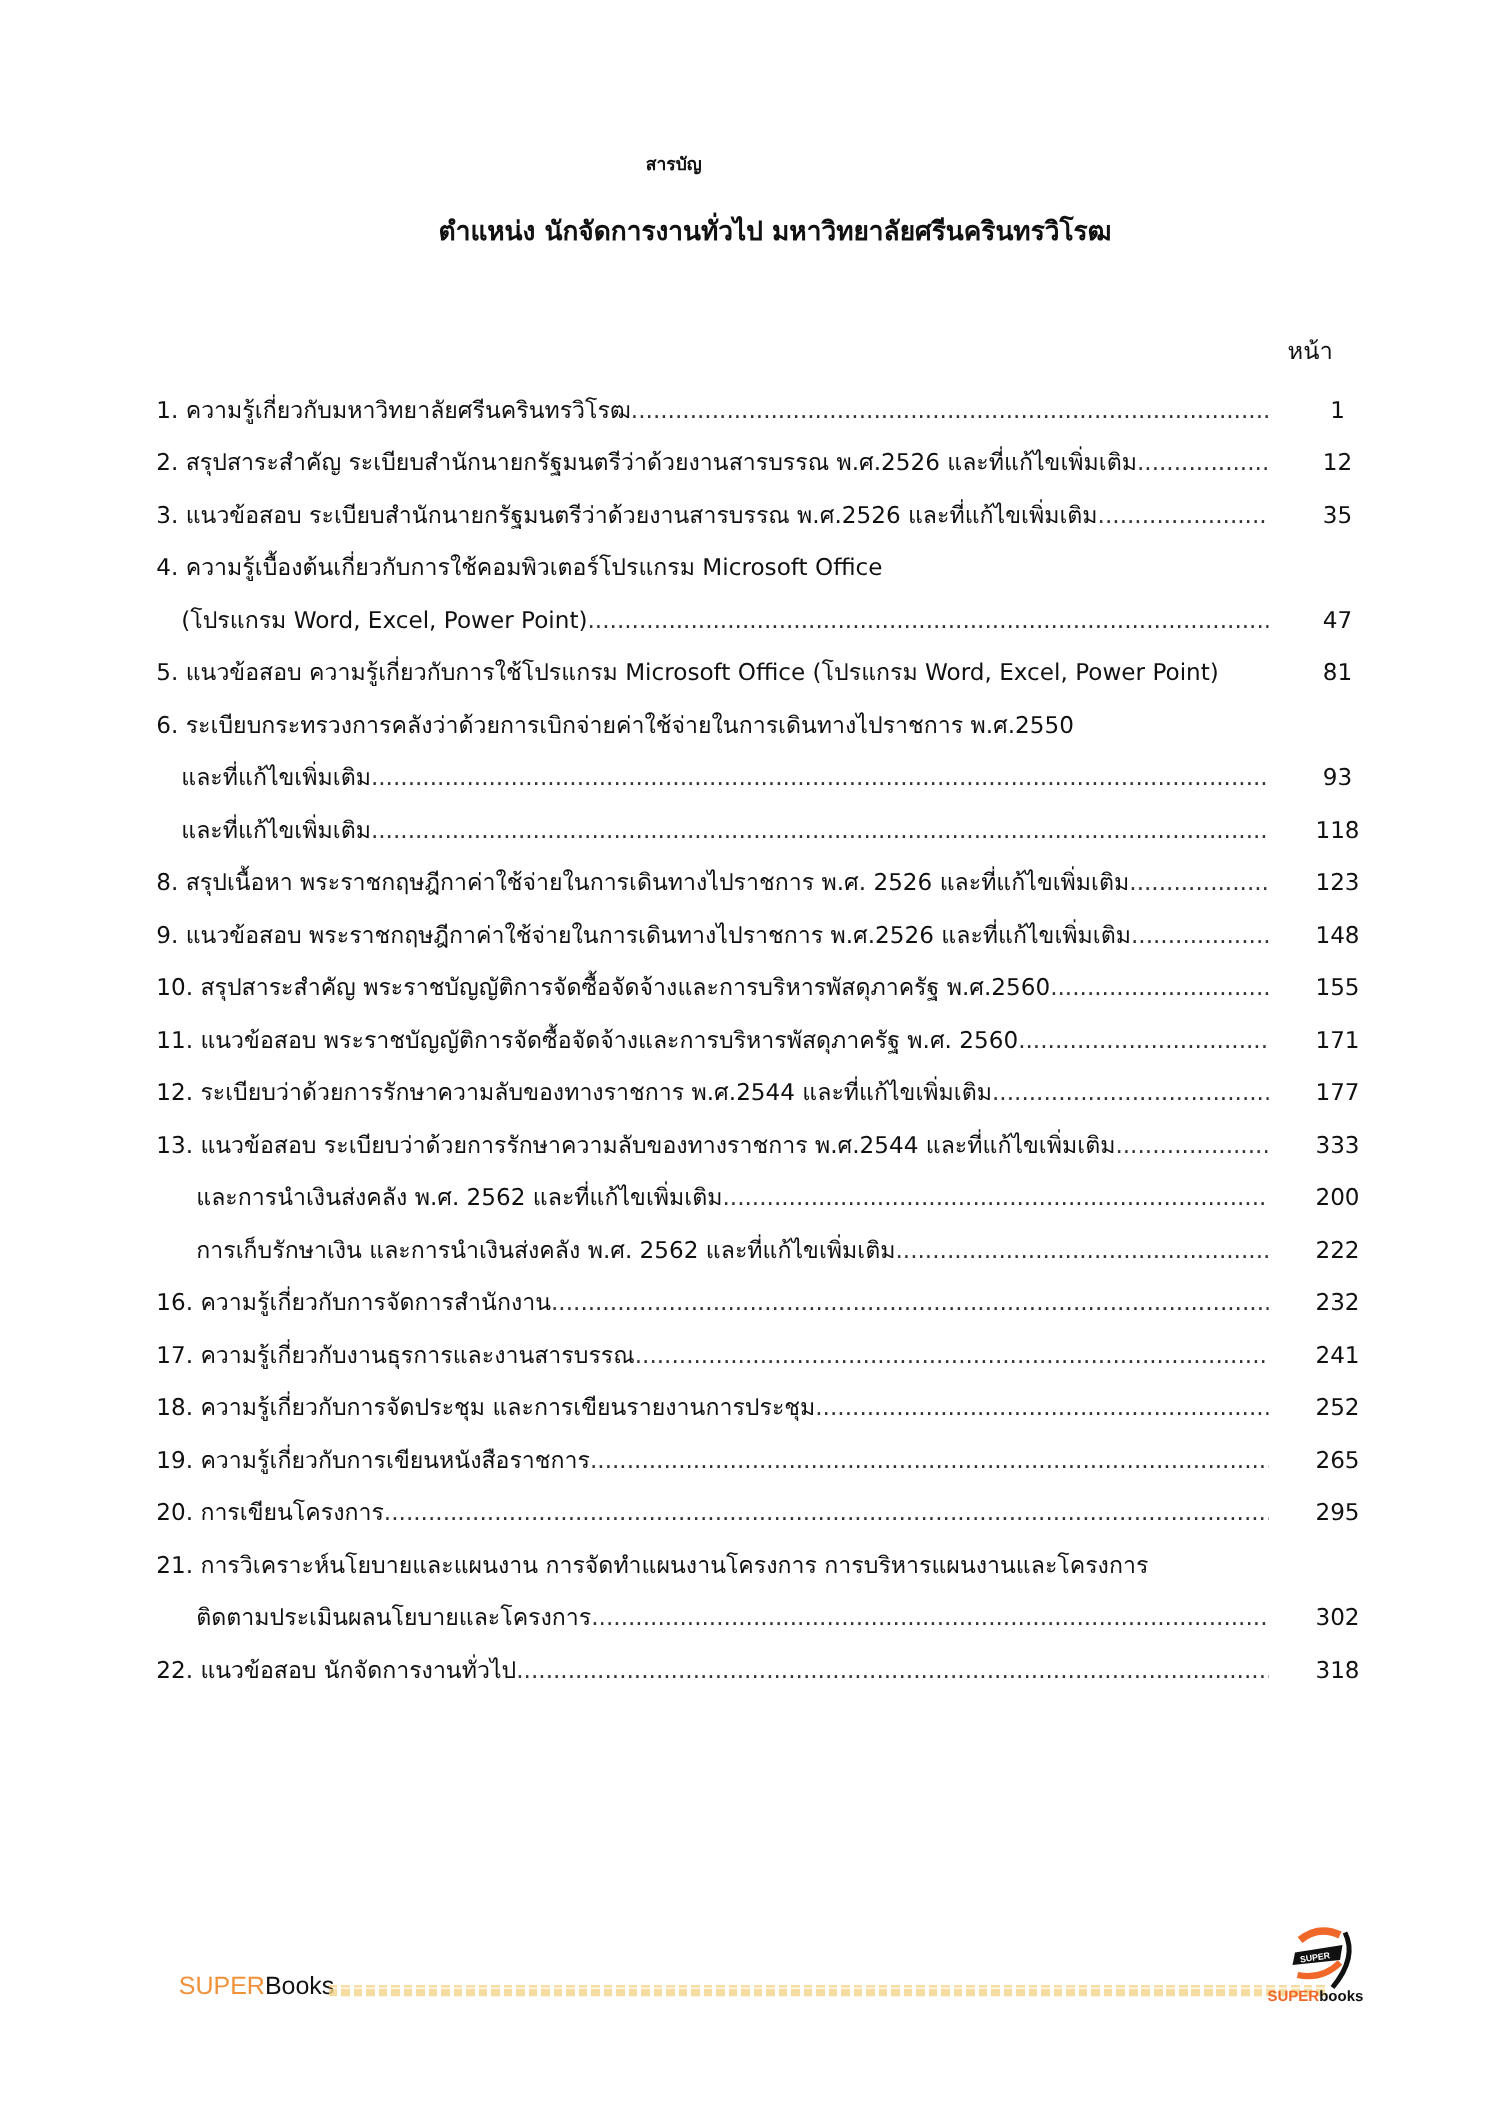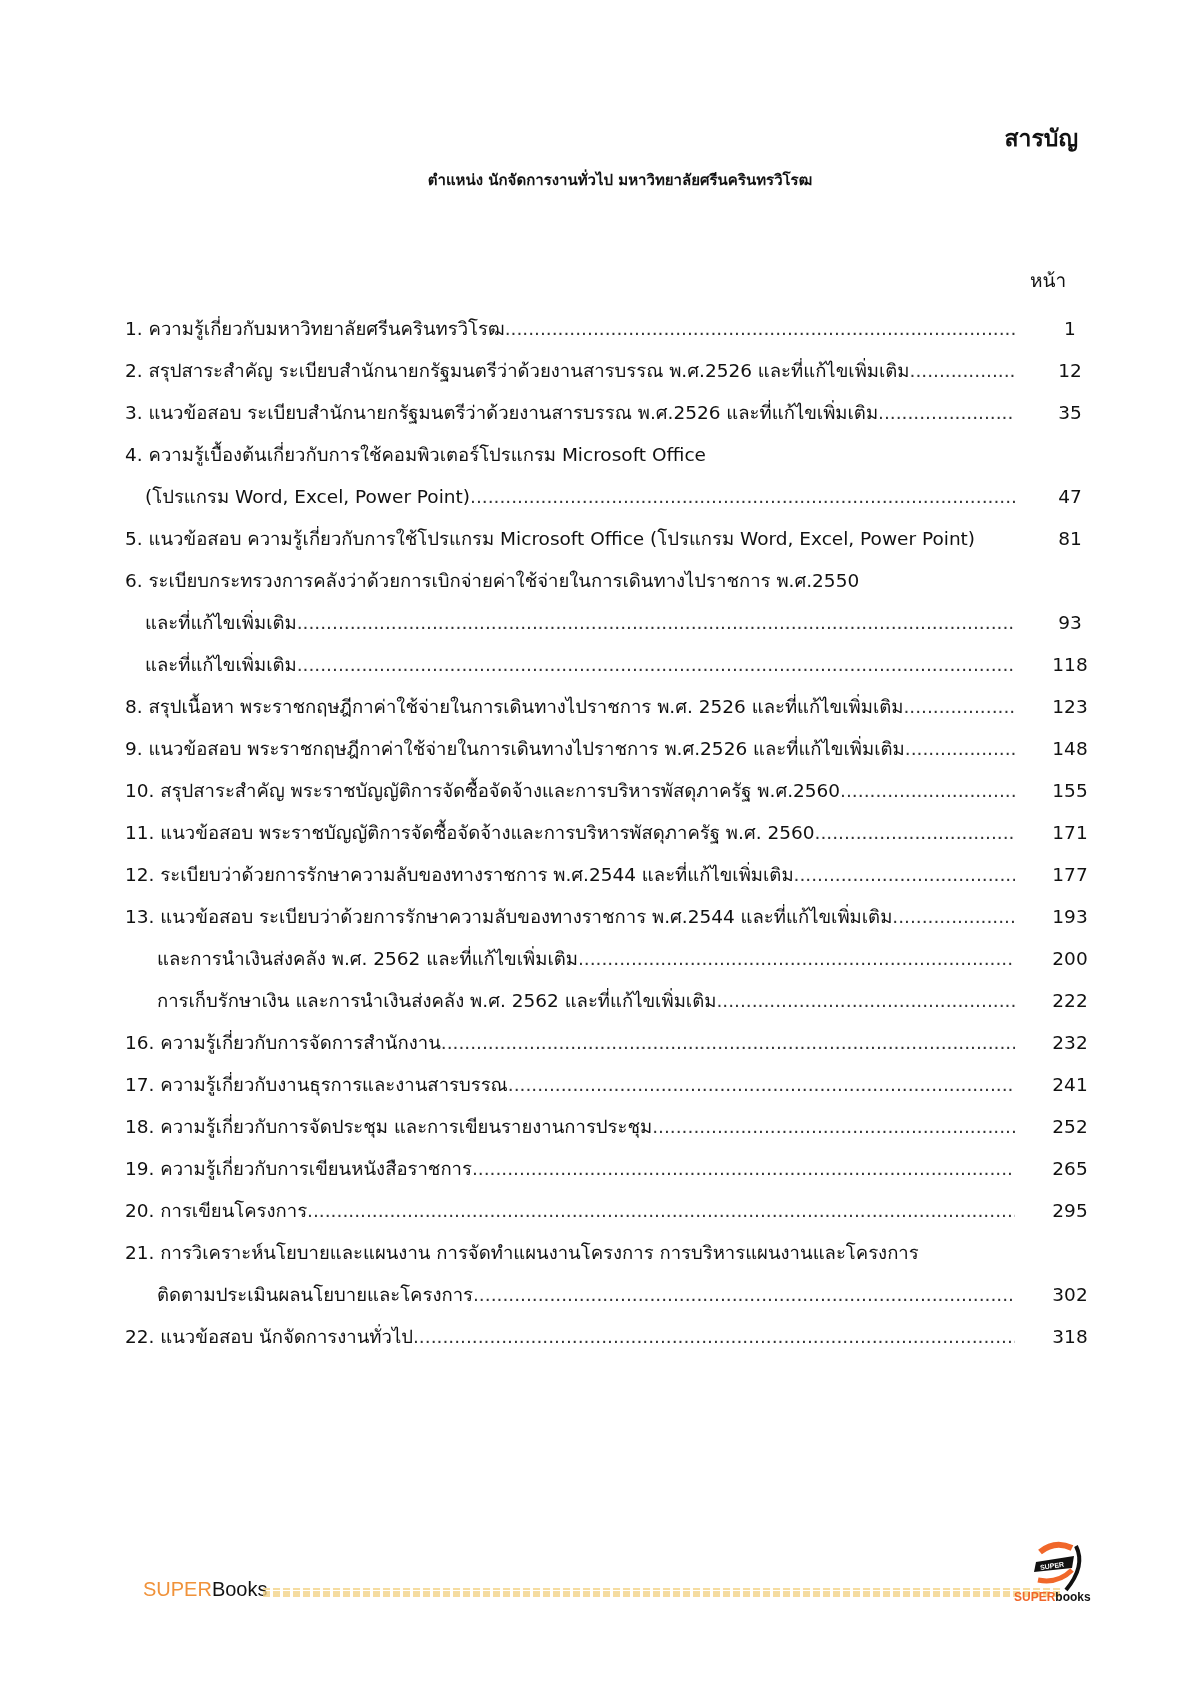--- a/index.html
+++ b/index.html
@@ -1,21 +1,21 @@
 <!DOCTYPE html>
 <html><head>
 <meta charset="utf-8">
 <style>
   html, body { margin: 0; padding: 0; background: #ffffff; }
   body { width: 1190px; height: 1683px; position: relative; overflow: hidden;
          font-family: "DejaVu Sans", sans-serif; color: #111; }
-  .title { position: absolute; left: 0; width: 1078px; text-align: right; top: 120px;
-           font-size: 23px; font-weight: bold; }
+  .title { position: absolute; left: 0; width: 1078px; text-align: center; top: 120px;
+           font-size: 14px; font-weight: bold; }
   .subtitle { position: absolute; left: 0; width: 1190px; text-align: center; top: 168px;
-              font-size: 15px; font-weight: bold; padding-left: 50px; box-sizing: border-box; }
+              font-size: 21px; font-weight: bold; padding-left: 50px; box-sizing: border-box; }
   .page-col-header { position: absolute; left: 1030px; top: 265px; font-size: 19px; font-weight: normal; }
   .toc { position: absolute; left: 125px; top: 308px; width: 1010px; }
   .row { position: relative; height: 42px; line-height: 42px; font-size: 18.5px; white-space: nowrap; }
   .row .text { position: absolute; left: 0; width: 890px; overflow: hidden; }
   .row.cont .text { left: 20px; width: 870px; }
   .row.cont.deep .text { left: 32px; width: 858px; }
   .row .dots { color: #333; }
   .row .pg { position: absolute; left: 915px; width: 60px; text-align: center; }
   .footer { position: absolute; left: 143px; top: 1578px; width: 930px; height: 30px; }
   .footer .brand { font-family: "Liberation Sans", sans-serif; font-size: 20px; }
@@ -91,21 +91,21 @@
     <div class="row">
       <span class="text"><span>11. แนวข้อสอบ พระราชบัญญัติการจัดซื้อจัดจ้างและการบริหารพัสดุภาครัฐ พ.ศ. 2560</span><span class="dots">................................................................................................................................................................................................................................................................................................................................................................................................................</span></span>
       <span class="pg">171</span>
     </div>
     <div class="row">
       <span class="text"><span>12. ระเบียบว่าด้วยการรักษาความลับของทางราชการ พ.ศ.2544 และที่แก้ไขเพิ่มเติม</span><span class="dots">................................................................................................................................................................................................................................................................................................................................................................................................................</span></span>
       <span class="pg">177</span>
     </div>
     <div class="row">
       <span class="text"><span>13. แนวข้อสอบ ระเบียบว่าด้วยการรักษาความลับของทางราชการ พ.ศ.2544 และที่แก้ไขเพิ่มเติม</span><span class="dots">................................................................................................................................................................................................................................................................................................................................................................................................................</span></span>
-      <span class="pg">193</span>
+      <span class="pg">333</span>
     </div>
     <div class="row cont deep">
       <span class="text"><span>และการนำเงินส่งคลัง พ.ศ. 2562 และที่แก้ไขเพิ่มเติม</span><span class="dots">................................................................................................................................................................................................................................................................................................................................................................................................................</span></span>
       <span class="pg">200</span>
     </div>
     <div class="row cont deep">
       <span class="text"><span>การเก็บรักษาเงิน และการนำเงินส่งคลัง พ.ศ. 2562 และที่แก้ไขเพิ่มเติม</span><span class="dots">................................................................................................................................................................................................................................................................................................................................................................................................................</span></span>
       <span class="pg">222</span>
     </div>
     <div class="row">

